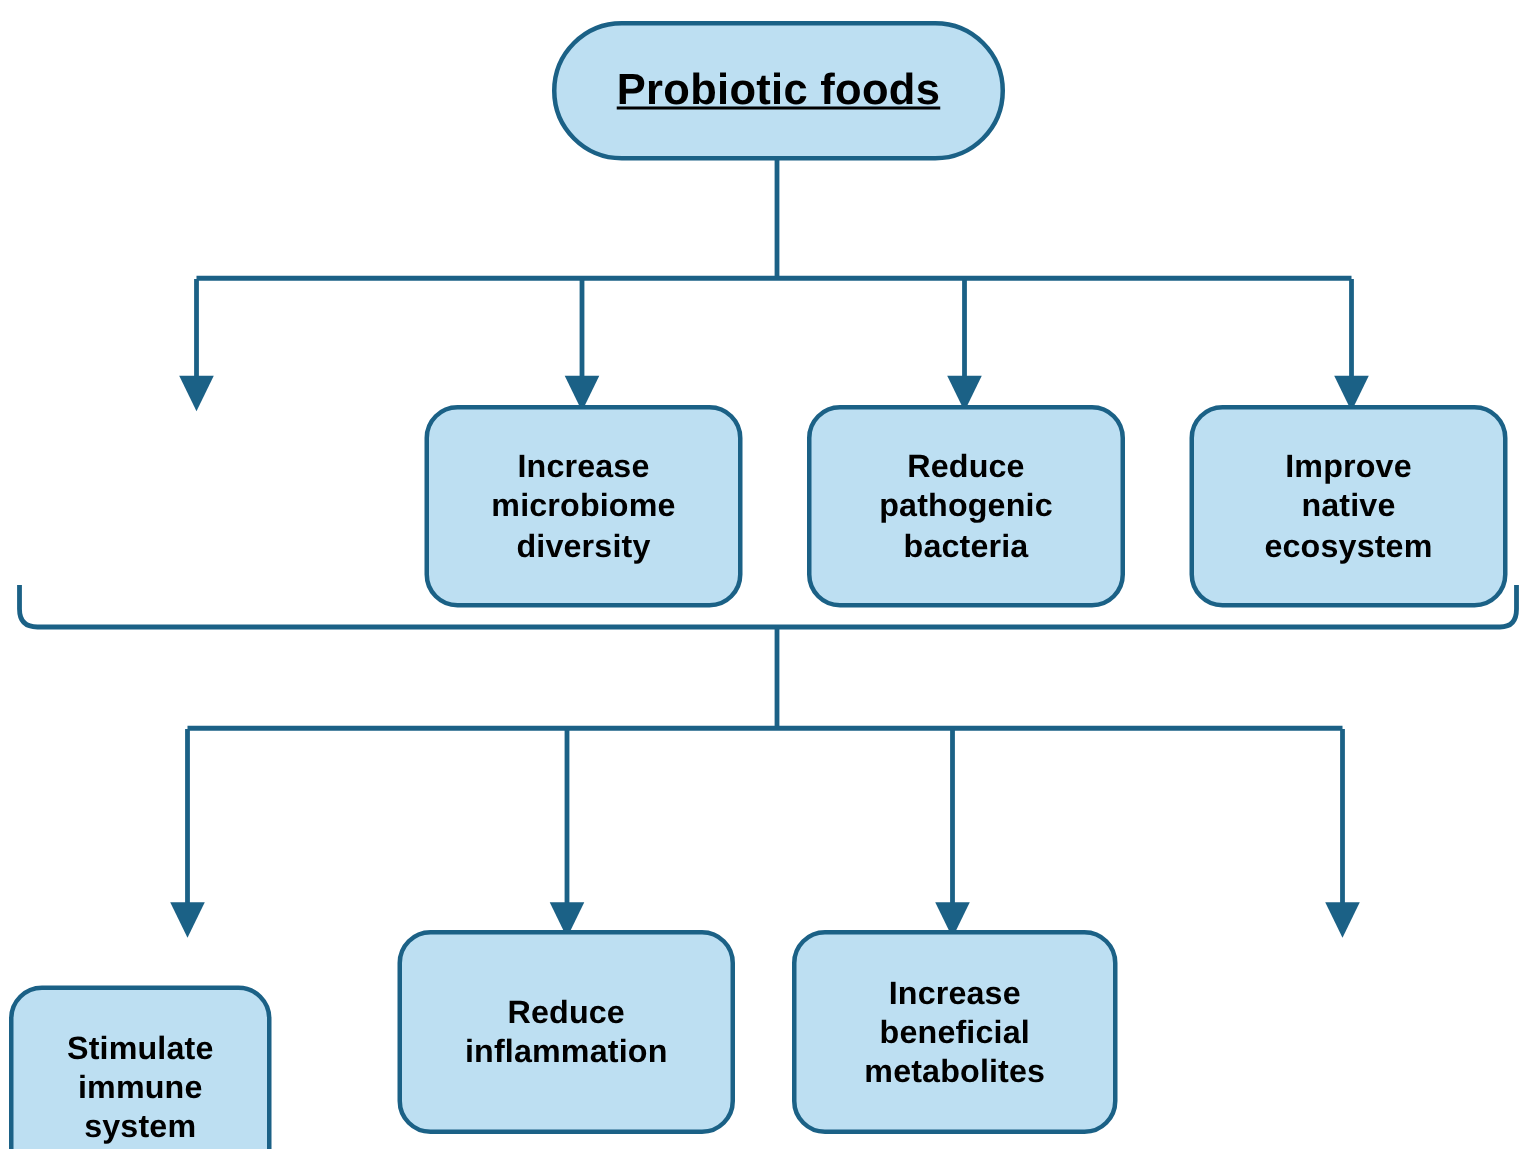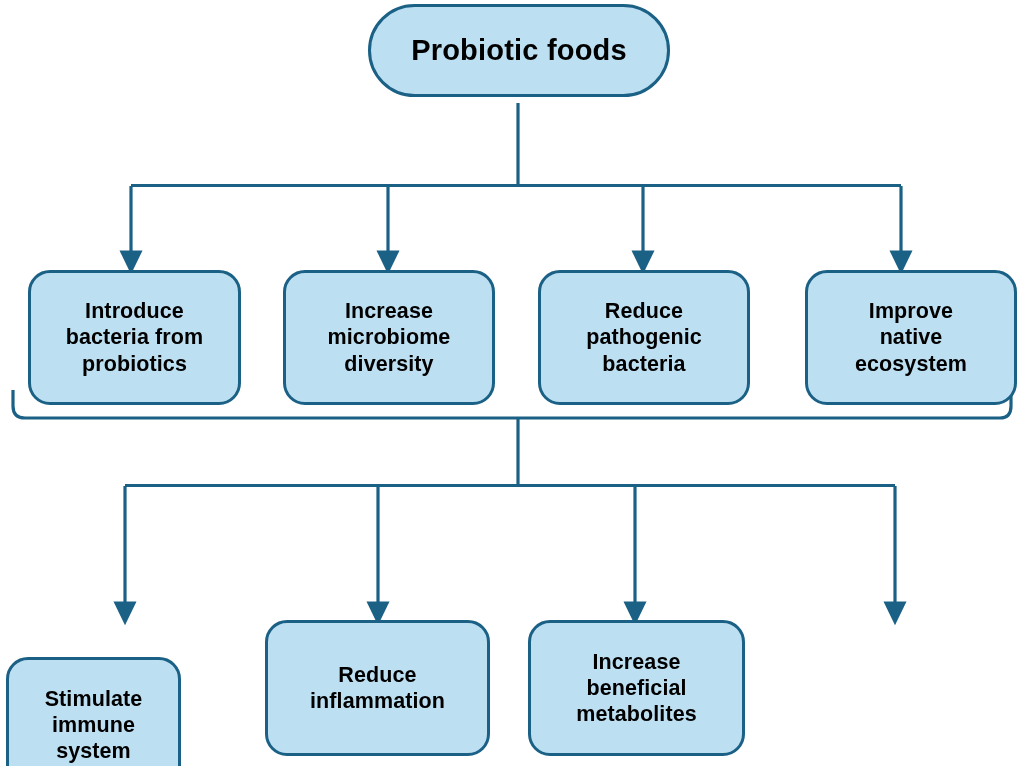--- a/index.html
+++ b/index.html
@@ -85,40 +85,35 @@
 
       <path d="M 125 485.5 L 895 485.5"></path>
 
       <path d="M 125 486 L 125 613" marker-end="url(#arrowhead)"></path>
       <path d="M 378 486 L 378 613" marker-end="url(#arrowhead)"></path>
       <path d="M 635 486 L 635 613" marker-end="url(#arrowhead)"></path>
       <path d="M 895 486 L 895 613" marker-end="url(#arrowhead)"></path>
     </g>
   </svg>
 
-  <div class="node root" style="left:368px; top:4px; width:302px; height:93px;">
+  <div class="node root" style="left:368px; top:14px; width:302px; height:93px;text-decoration:underline;">
     <span class="label">Probiotic foods</span>
   </div>
 
-  <div class="node leaf" style="left:28px; top:270px; width:213px; height:135px;">
-    <span class="label">Introduce
-bacteria from
-probiotics</span>
-  </div>
   <div class="node leaf" style="left:283px; top:270px; width:212px; height:135px;">
     <span class="label">Increase
 microbiome
 diversity</span>
   </div>
   <div class="node leaf" style="left:538px; top:270px; width:212px; height:135px;">
     <span class="label">Reduce
 pathogenic
 bacteria</span>
   </div>
-  <div class="node leaf" style="left:793px; top:270px; width:212px; height:135px;margin-left:12px;">
+  <div class="node leaf" style="left:793px; top:270px; width:212px; height:135px;">
     <span class="label">Improve
 native
 ecosystem</span>
   </div>
 
   <div class="node leaf" style="left:6px; top:620px; width:175px; height:136px;margin-top:37px;">
     <span class="label">Stimulate
 immune
 system</span>
   </div>

